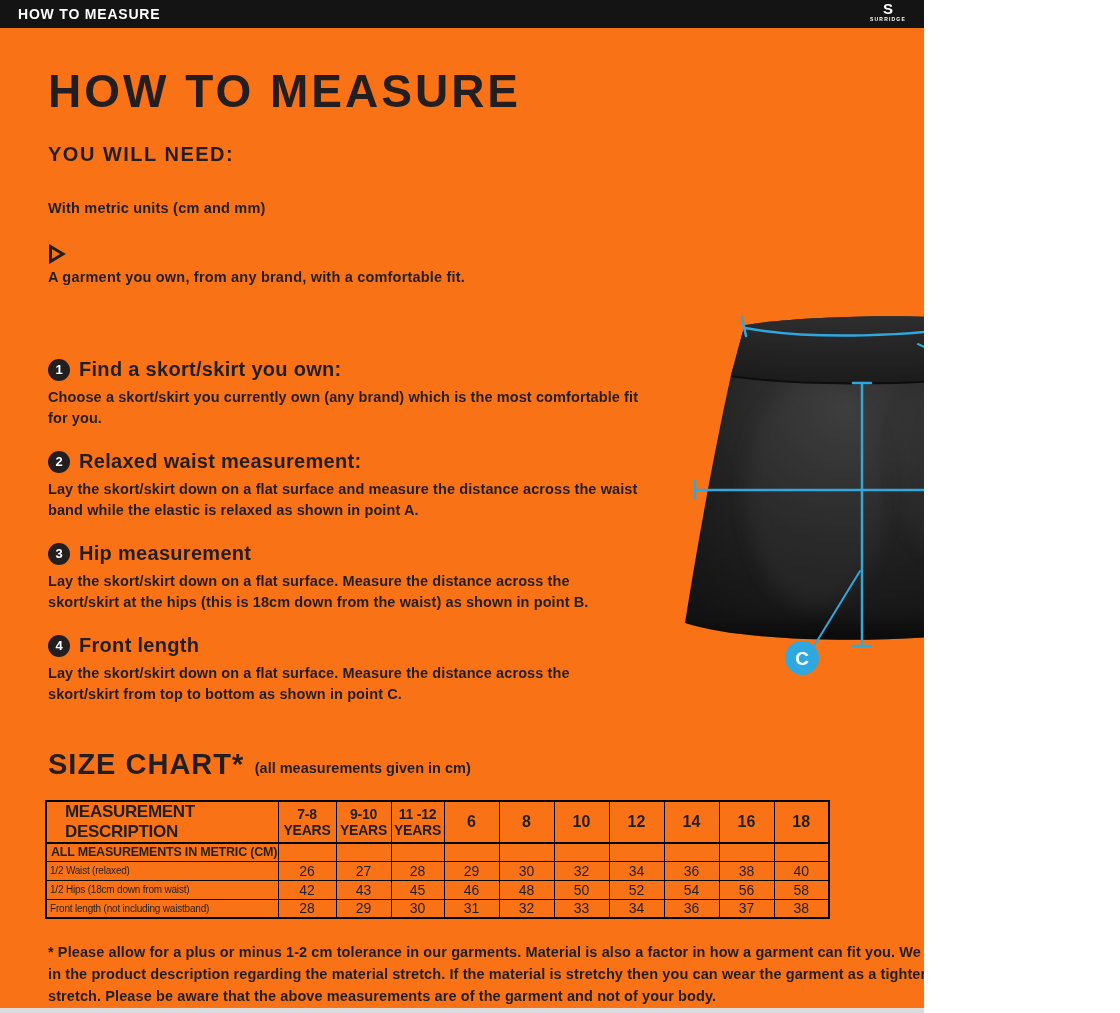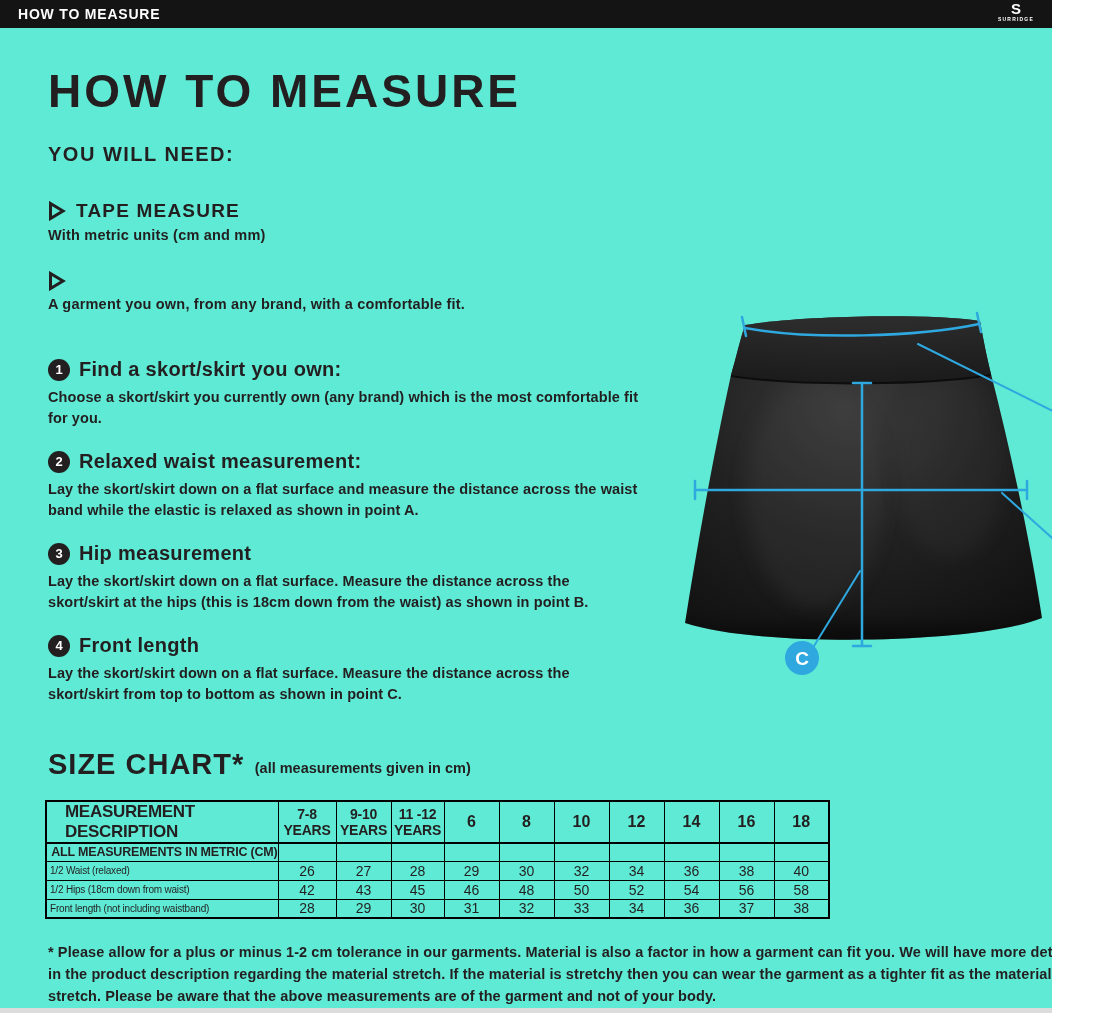--- a/index.html
+++ b/index.html
@@ -4,23 +4,23 @@
 <style>
   * { margin: 0; padding: 0; box-sizing: border-box; }
   html, body { background: #ffffff; }
   body {
     font-family: "Liberation Sans", "DejaVu Sans", sans-serif;
     color: #231f20;
     width: 1120px;
   }
   .page {
     position: relative;
-    width: 1052px;
+    width: 924px;
     height: 1013px;
-    background: #5eead4;
+    background: #f97316;
     overflow: hidden;
   }
 
   
   .topbar {
     position: absolute; left: 0; top: 0;
     width: 100%; height: 28px;
     background: #141414;
     display: flex; align-items: center;
   }
@@ -96,21 +96,21 @@
   .size-table th, .size-table td {
     border: 1px solid #000;
     vertical-align: middle;
   }
   .size-table thead th { border-bottom-width: 2px; }
   .size-table th { height: 28px; }
   .size-table td { height: 19px; }
   .desc-head { font-size: 17px; font-weight: 700; text-align: left; padding-left: 18px; letter-spacing: -0.3px; }
   .year-head { font-size: 14px; font-weight: 700; text-align: center; letter-spacing: -0.2px; }
   .size-head { font-size: 16px; font-weight: 700; text-align: center; }
-  .metric-row td { height: 18px; text-align: right; }
+  .metric-row td { height: 18px; }
   .metric-label { font-size: 12.5px; font-weight: 700; text-align: left; padding-left: 4px; letter-spacing: -0.2px; }
   .desc-cell { font-size: 10px; font-weight: 400; text-align: left; padding-left: 3px; letter-spacing: -0.2px; }
   .val-cell { font-size: 14px; font-weight: 400; text-align: center; }
 
   
   .footnote {
     position: absolute; left: 48px; top: 942px;
     width: 1032px;
     font-size: 14.5px; font-weight: 700; line-height: 1.5;
     letter-spacing: 0.1px;
@@ -133,26 +133,20 @@
       <span class="logo-name">SURRIDGE</span>
     </div>
   </div>
 
   <div class="h1">HOW TO MEASURE</div>
 
   <div class="ywn">
     <div class="ywn-heading">YOU WILL NEED:</div>
 
     <div class="ywn-item">
-      <div class="ywn-item-title">
-        <svg class="tri-icon" viewBox="0 0 18 20">
-          <path d="M2.5 2.5 L15 10 L2.5 17.5 Z" fill="none" stroke="#231f20" stroke-width="3" stroke-linejoin="miter"></path>
-        </svg>
-        <span>TAPE MEASURE</span>
-      </div>
       <div class="ywn-item-desc">With metric units (cm and mm)</div>
     </div>
 
     <div class="ywn-item">
       <div class="ywn-item-title">
         <svg class="tri-icon" viewBox="0 0 18 20">
           <path d="M2.5 2.5 L15 10 L2.5 17.5 Z" fill="none" stroke="#231f20" stroke-width="3" stroke-linejoin="miter"></path>
         </svg>
       </div>
       <div class="ywn-item-desc">A garment you own, from any brand, with a comfortable fit.</div>

